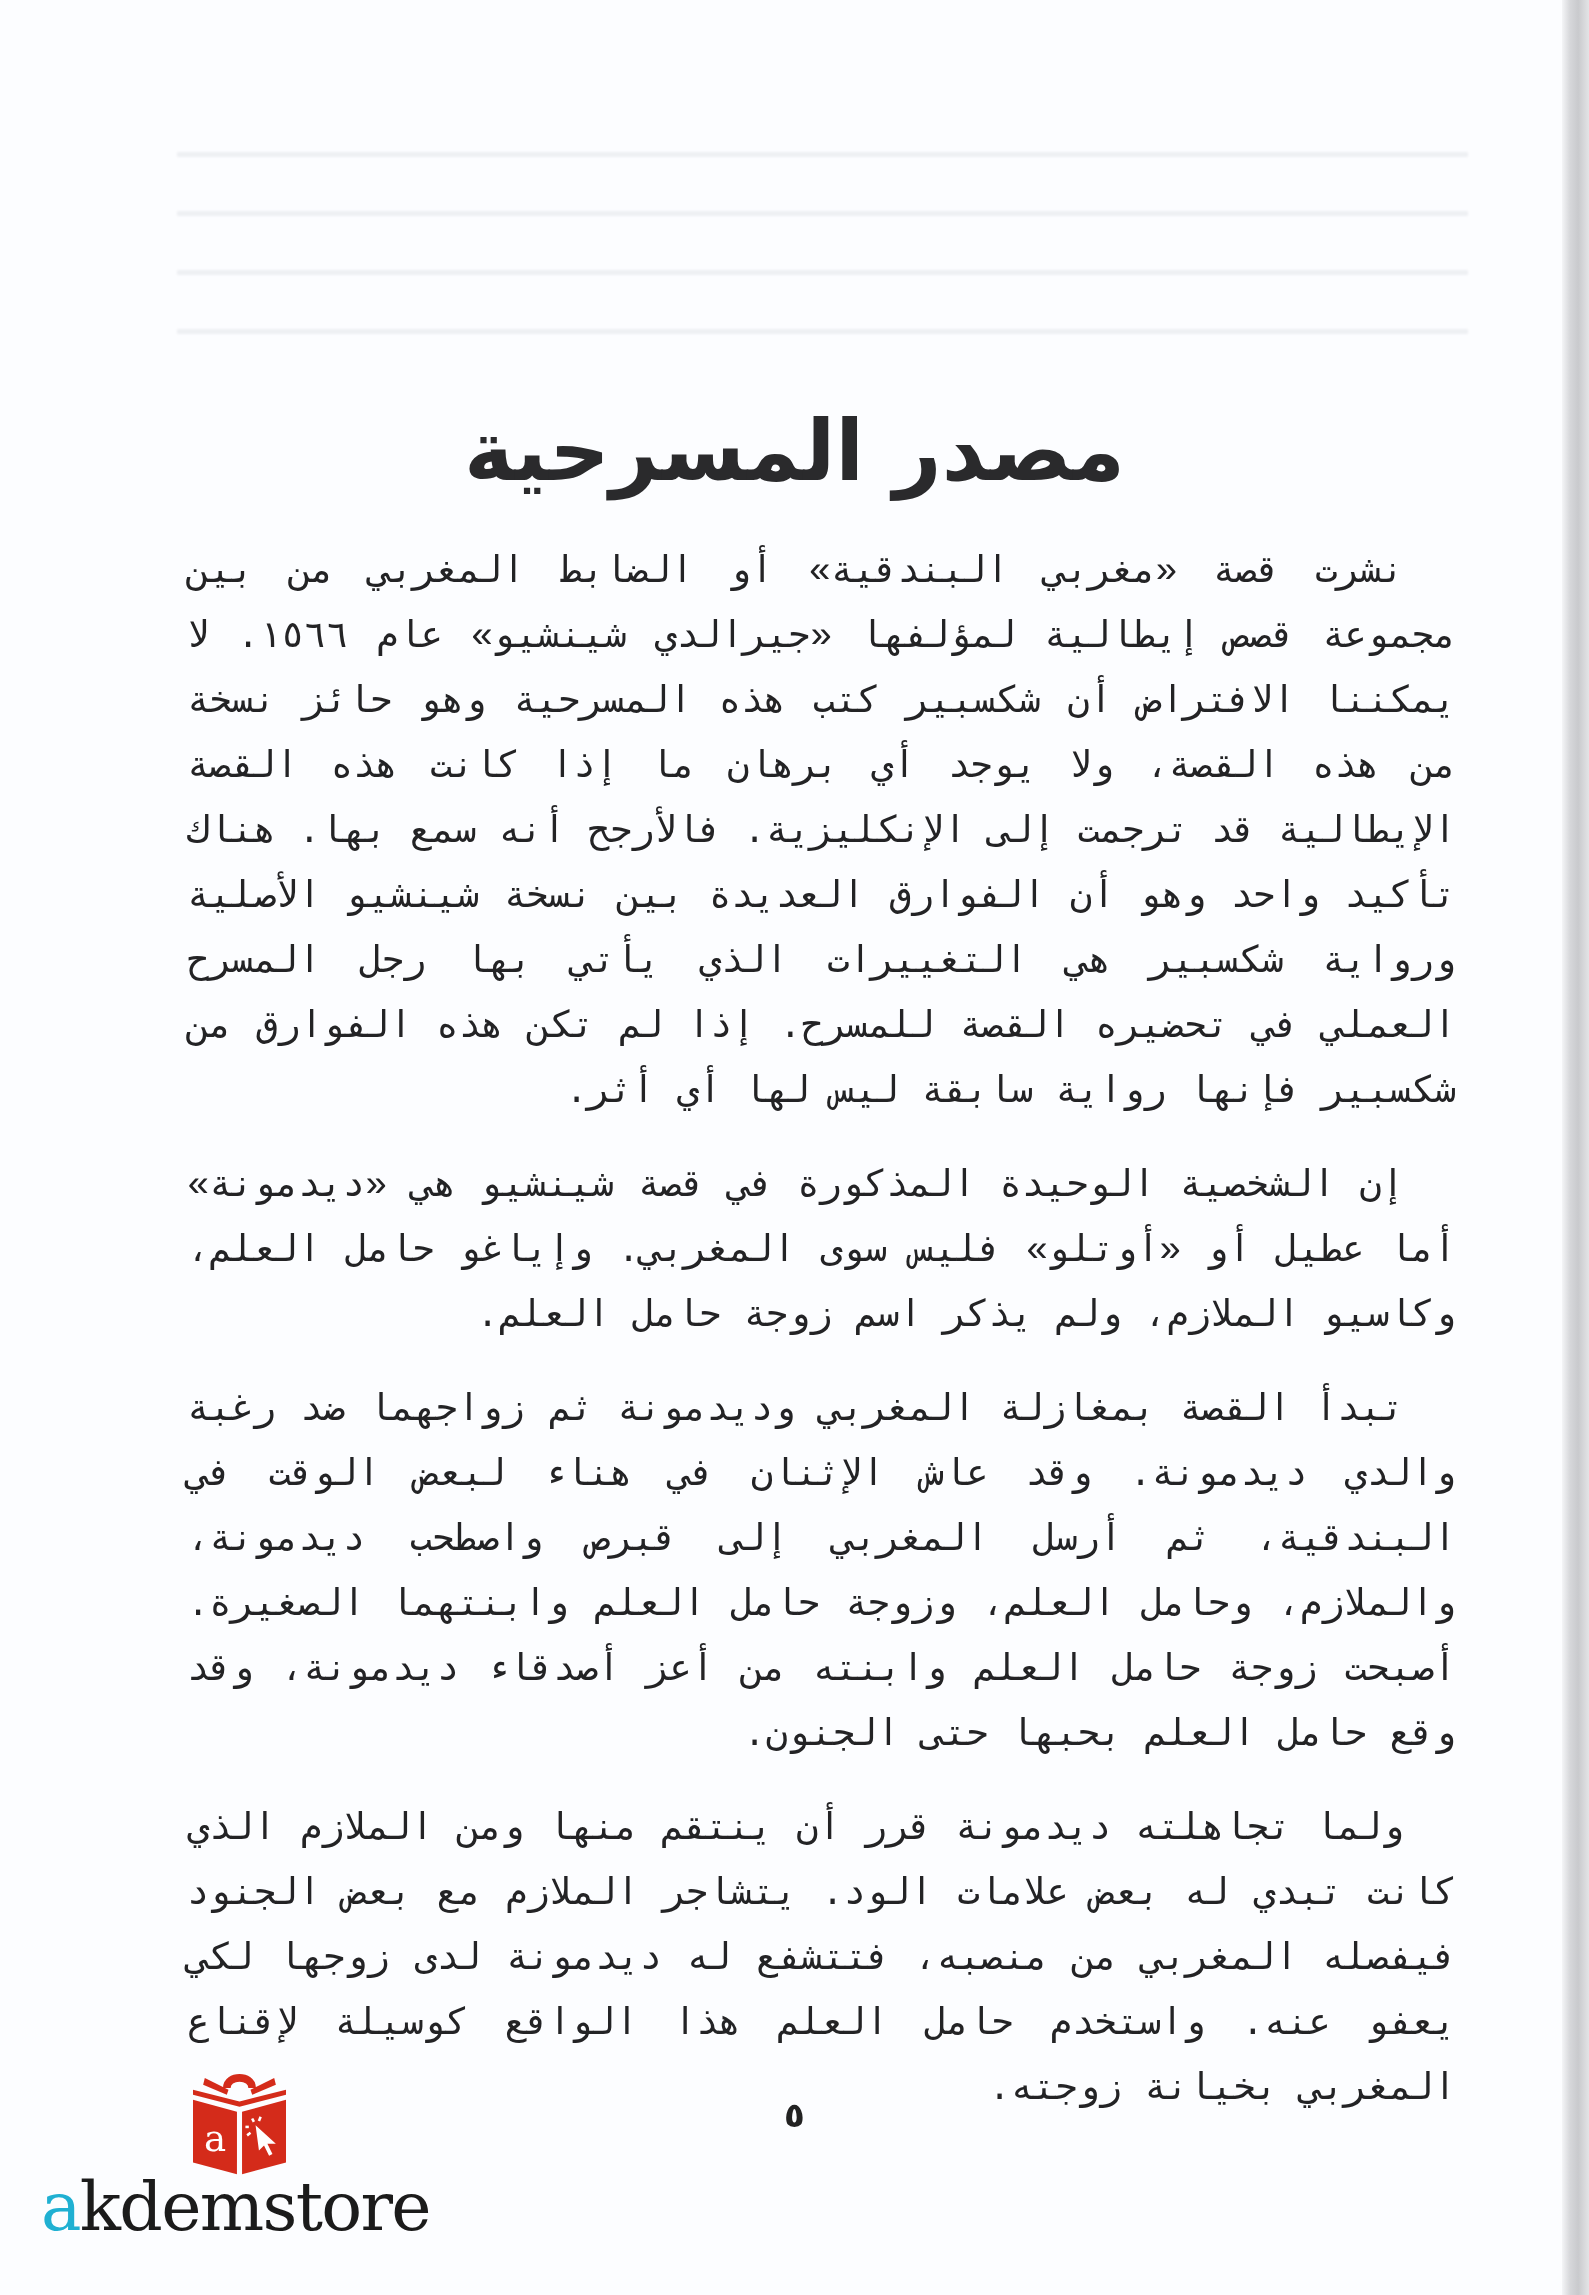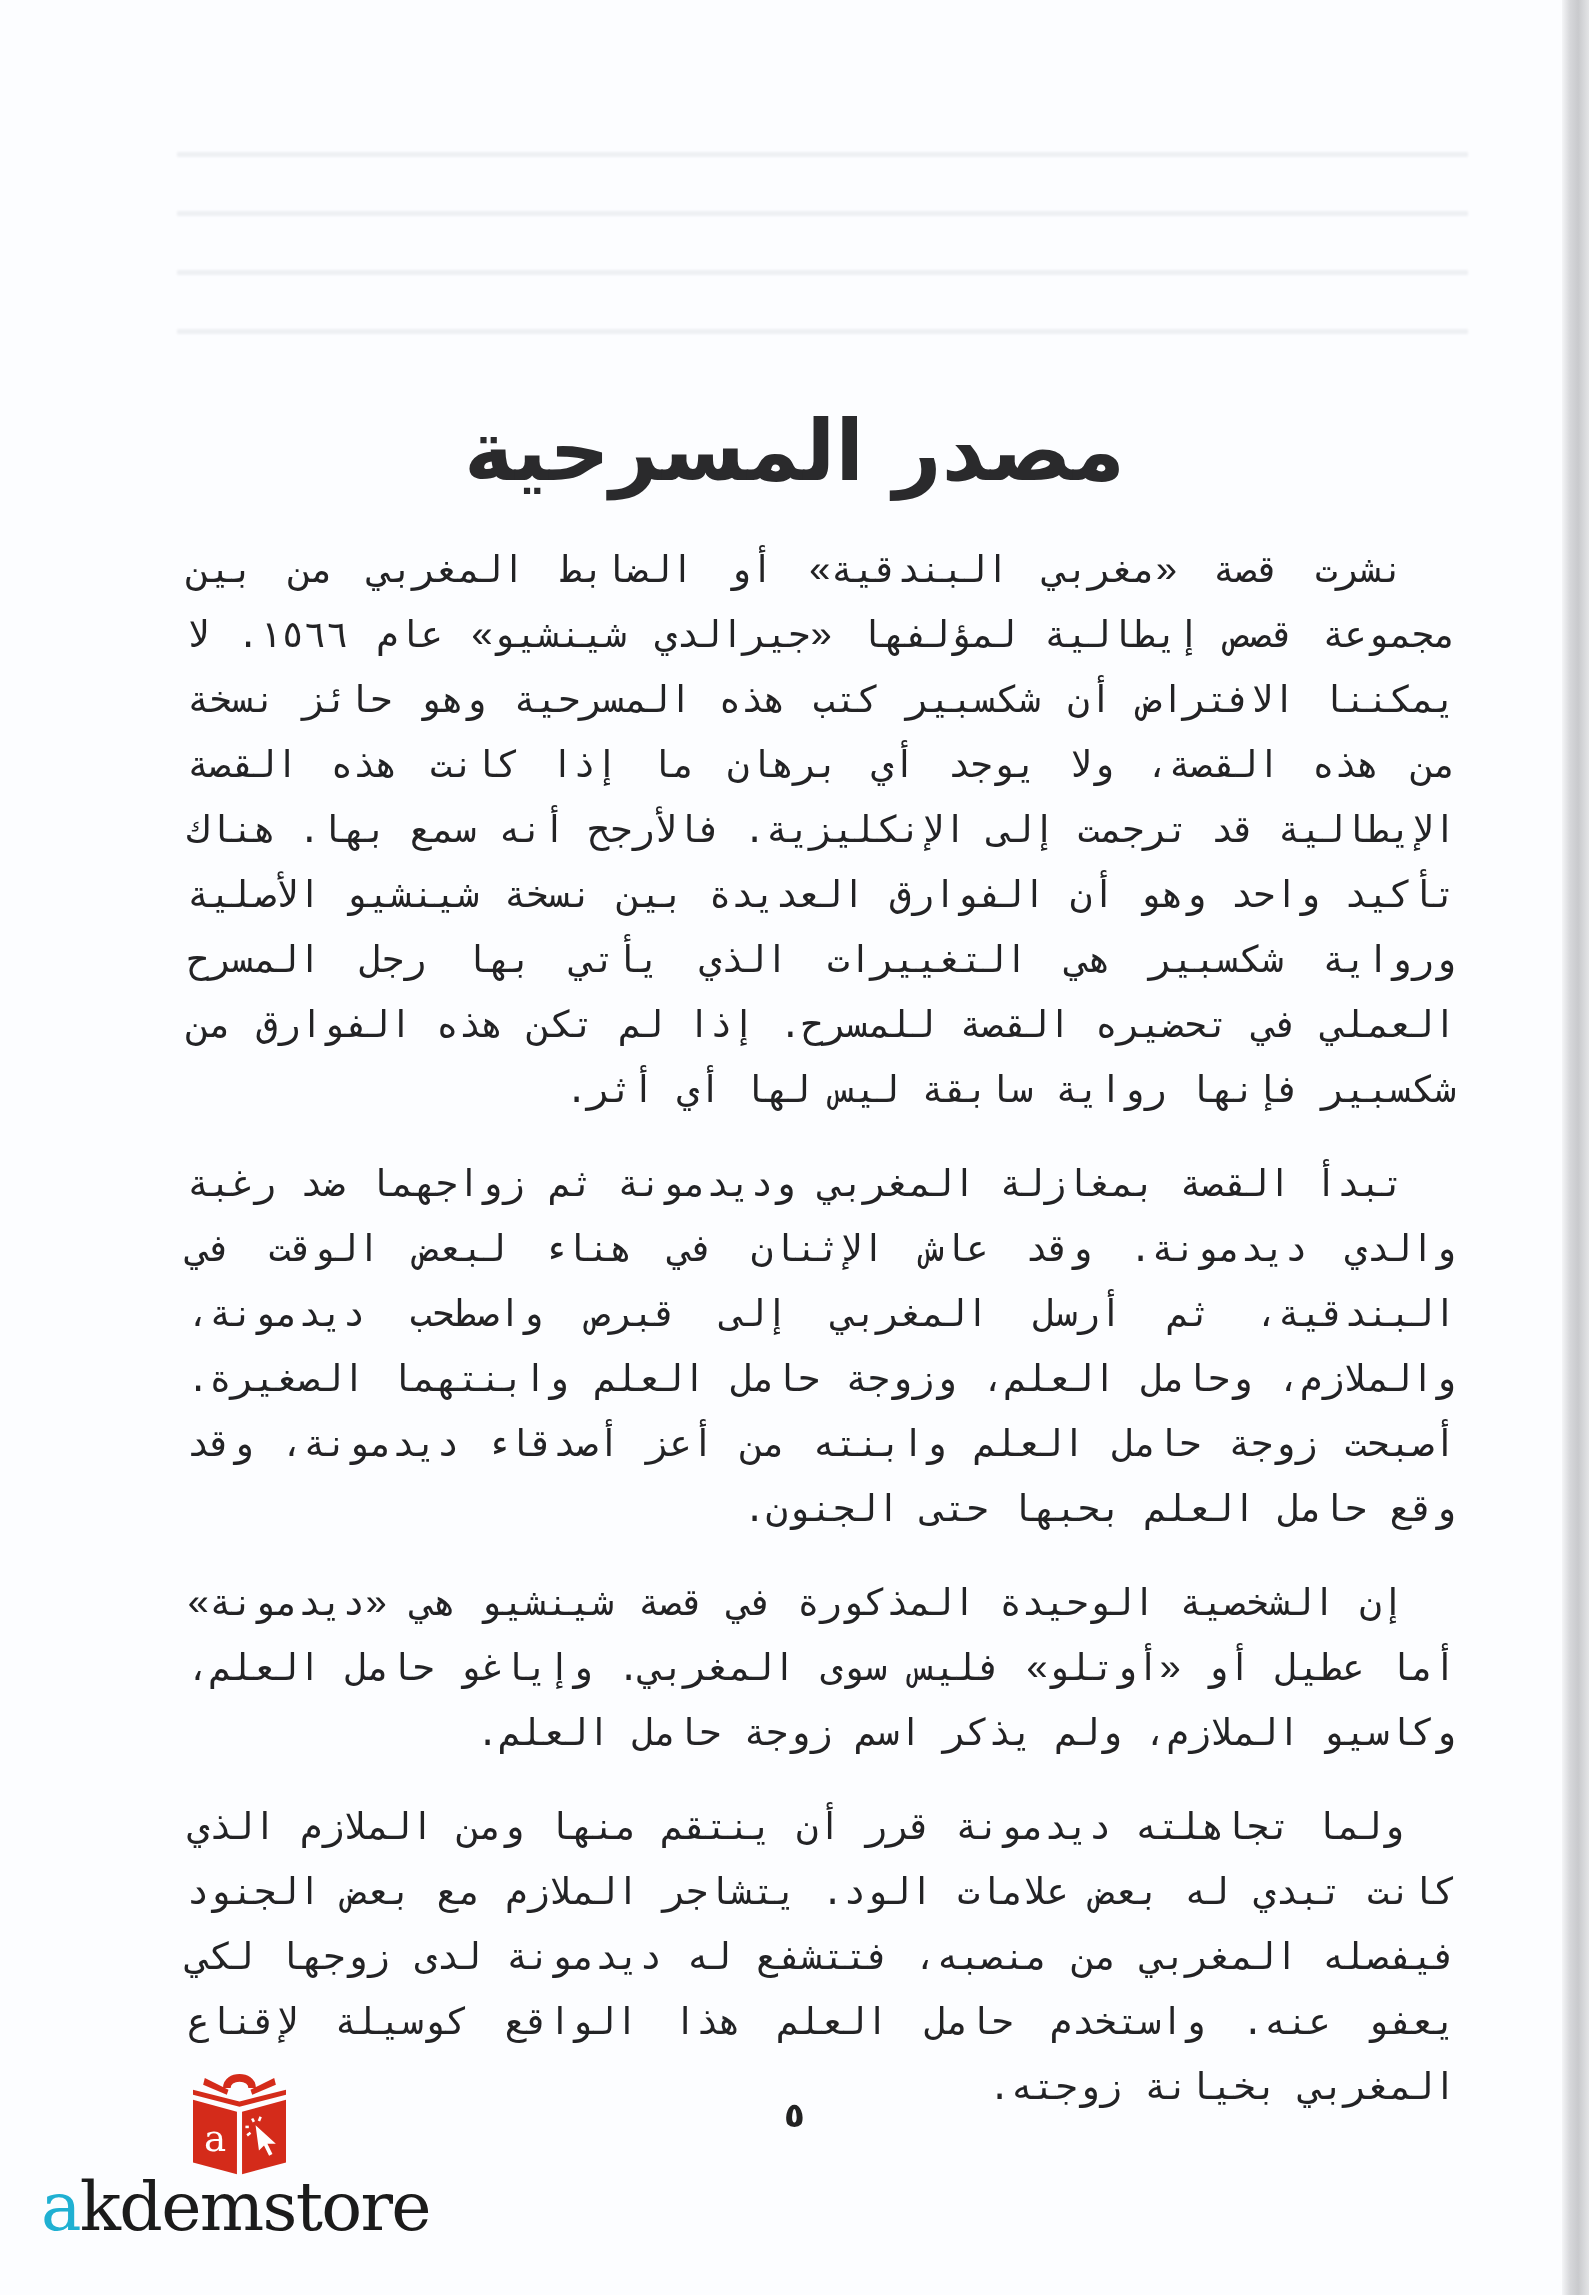--- a/index.html
+++ b/index.html
@@ -107,22 +107,22 @@
 <body>
 
 <div class="page">
 
   <div class="bleed"></div>
 
   <h1 class="heading">مصدر المسرحية</h1>
 
   <div class="body-text">
     <p class="para">نشرت قصة «مغربي البندقية» أو الضابط المغربي من بين مجموعة قصص إيطالية لمؤلفها «جيرالدي شينشيو» عام ١٥٦٦. لا يمكننا الافتراض أن شكسبير كتب هذه المسرحية وهو حائز نسخة من هذه القصة، ولا يوجد أي برهان ما إذا كانت هذه القصة الإيطالية قد ترجمت إلى الإنكليزية. فالأرجح أنه سمع بها. هناك تأكيد واحد وهو أن الفوارق العديدة بين نسخة شينشيو الأصلية ورواية شكسبير هي التغييرات الذي يأتي بها رجل المسرح العملي في تحضيره القصة للمسرح. إذا لم تكن هذه الفوارق من شكسبير فإنها رواية سابقة ليس لها أي أثر.</p>
+    <p class="para">إن الشخصية الوحيدة المذكورة في قصة شينشيو هي «ديدمونة» أما عطيل أو «أوتلو» فليس سوى المغربي. وإياغو حامل العلم، وكاسيو الملازم، ولم يذكر اسم زوجة حامل العلم.</p>
     <p class="para">تبدأ القصة بمغازلة المغربي وديدمونة ثم زواجهما ضد رغبة والدي ديدمونة. وقد عاش الإثنان في هناء لبعض الوقت في البندقية، ثم أرسل المغربي إلى قبرص واصطحب ديدمونة، والملازم، وحامل العلم، وزوجة حامل العلم وابنتهما الصغيرة. أصبحت زوجة حامل العلم وابنته من أعز أصدقاء ديدمونة، وقد وقع حامل العلم بحبها حتى الجنون.</p>
-    <p class="para">إن الشخصية الوحيدة المذكورة في قصة شينشيو هي «ديدمونة» أما عطيل أو «أوتلو» فليس سوى المغربي. وإياغو حامل العلم، وكاسيو الملازم، ولم يذكر اسم زوجة حامل العلم.</p>
     <p class="para">ولما تجاهلته ديدمونة قرر أن ينتقم منها ومن الملازم الذي كانت تبدي له بعض علامات الود. يتشاجر الملازم مع بعض الجنود فيفصله المغربي من منصبه، فتتشفع له ديدمونة لدى زوجها لكي يعفو عنه. واستخدم حامل العلم هذا الواقع كوسيلة لإقناع المغربي بخيانة زوجته.</p>
   </div>
 
   <div class="page-number">٥</div>
 
   <div class="binding-edge"></div>
 
   <div class="logo">
     <svg class="logo-icon" viewBox="0 0 110 130" xmlns="http://www.w3.org/2000/svg">
 

